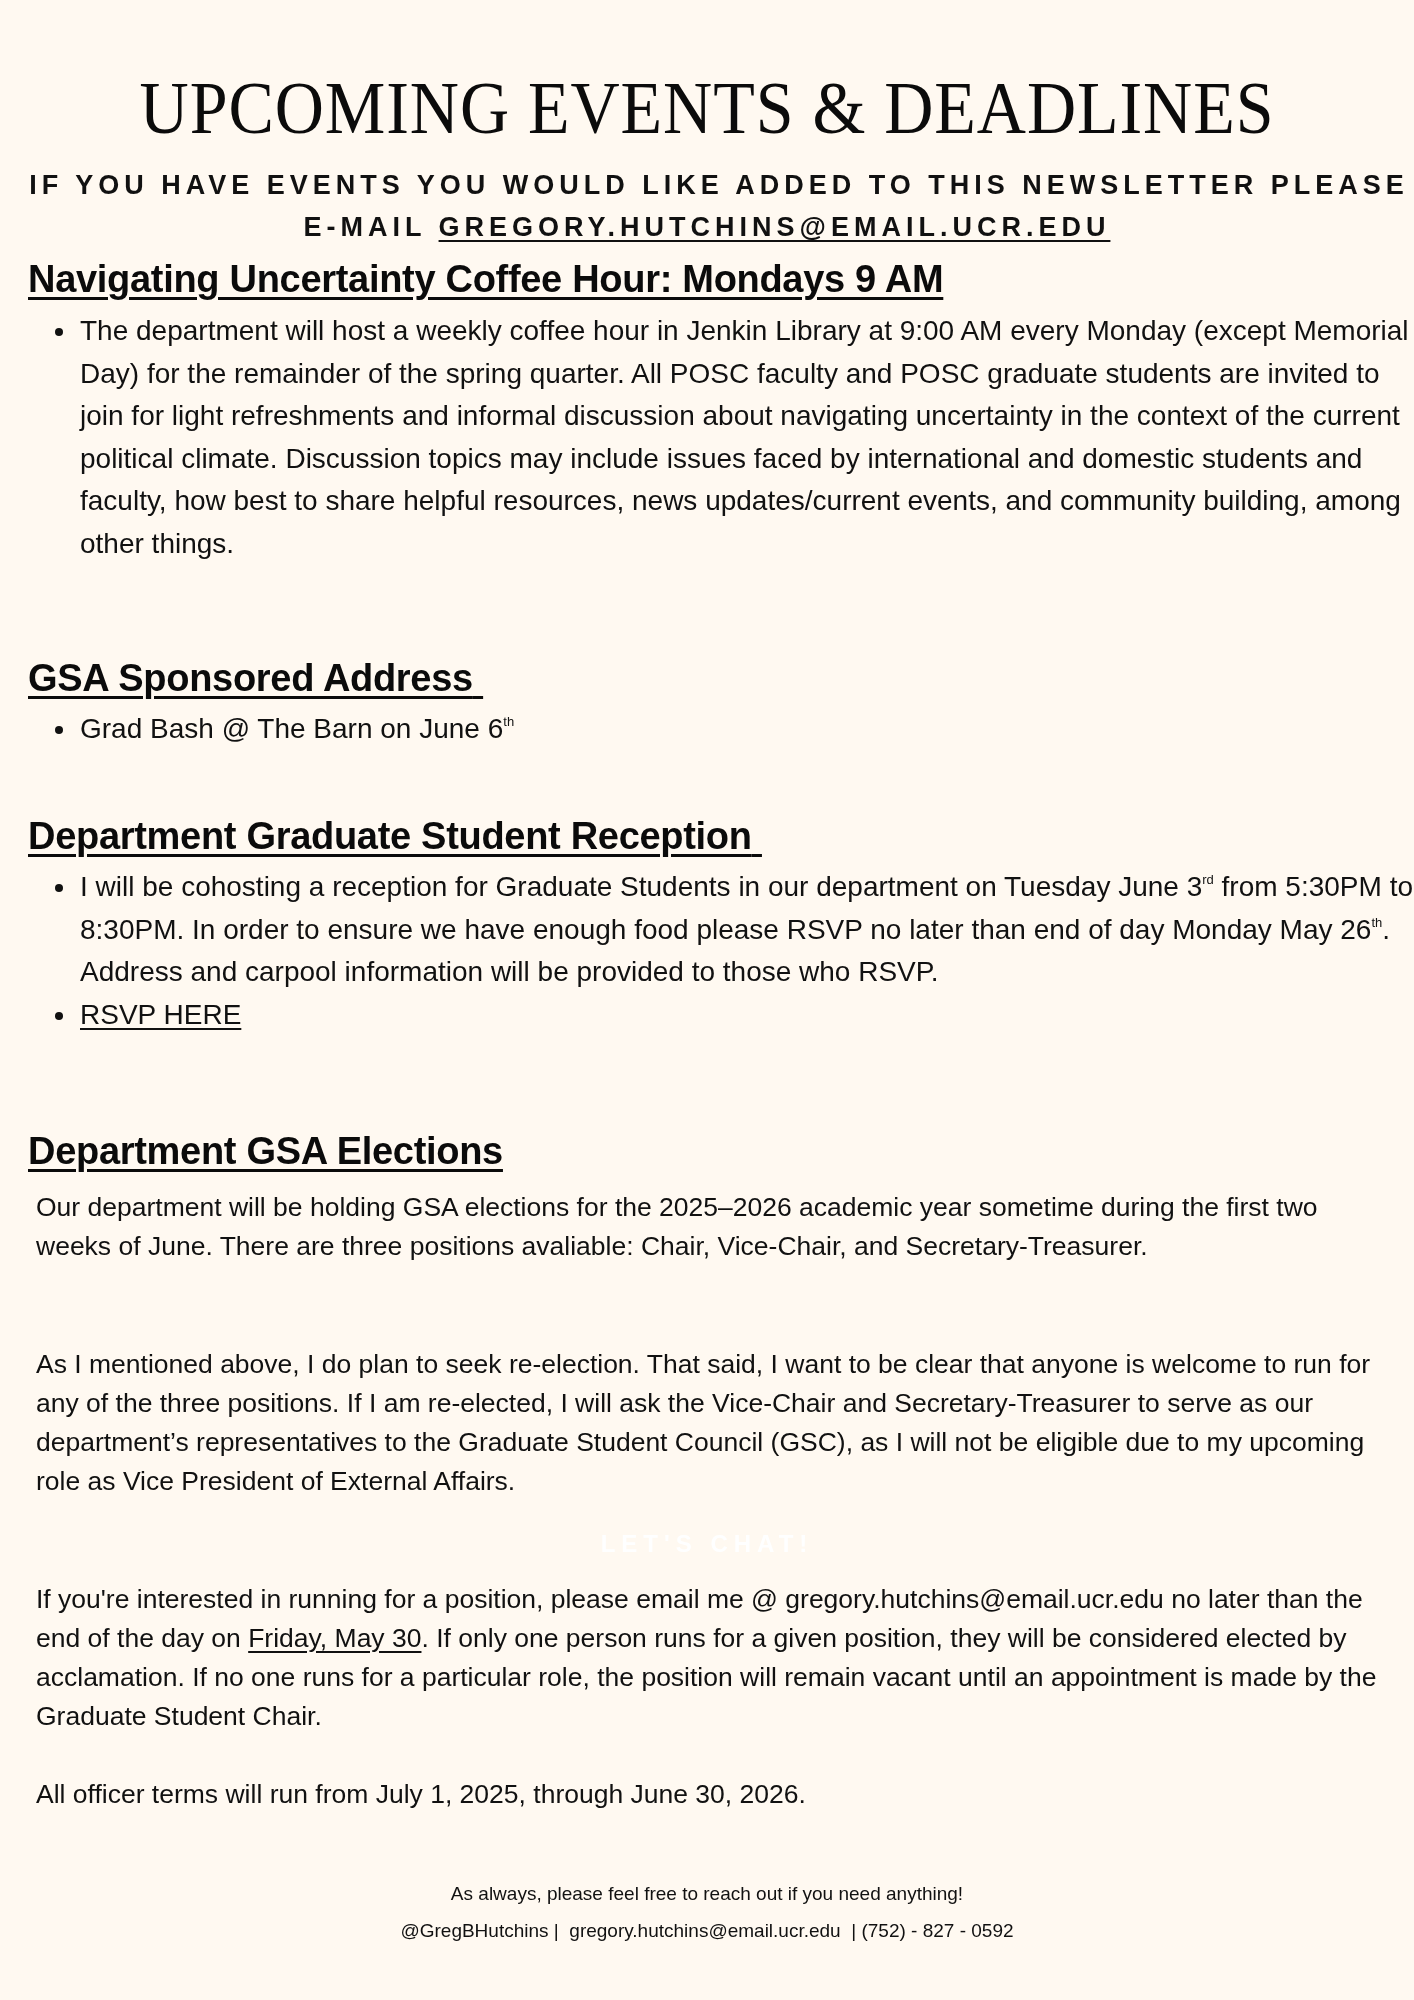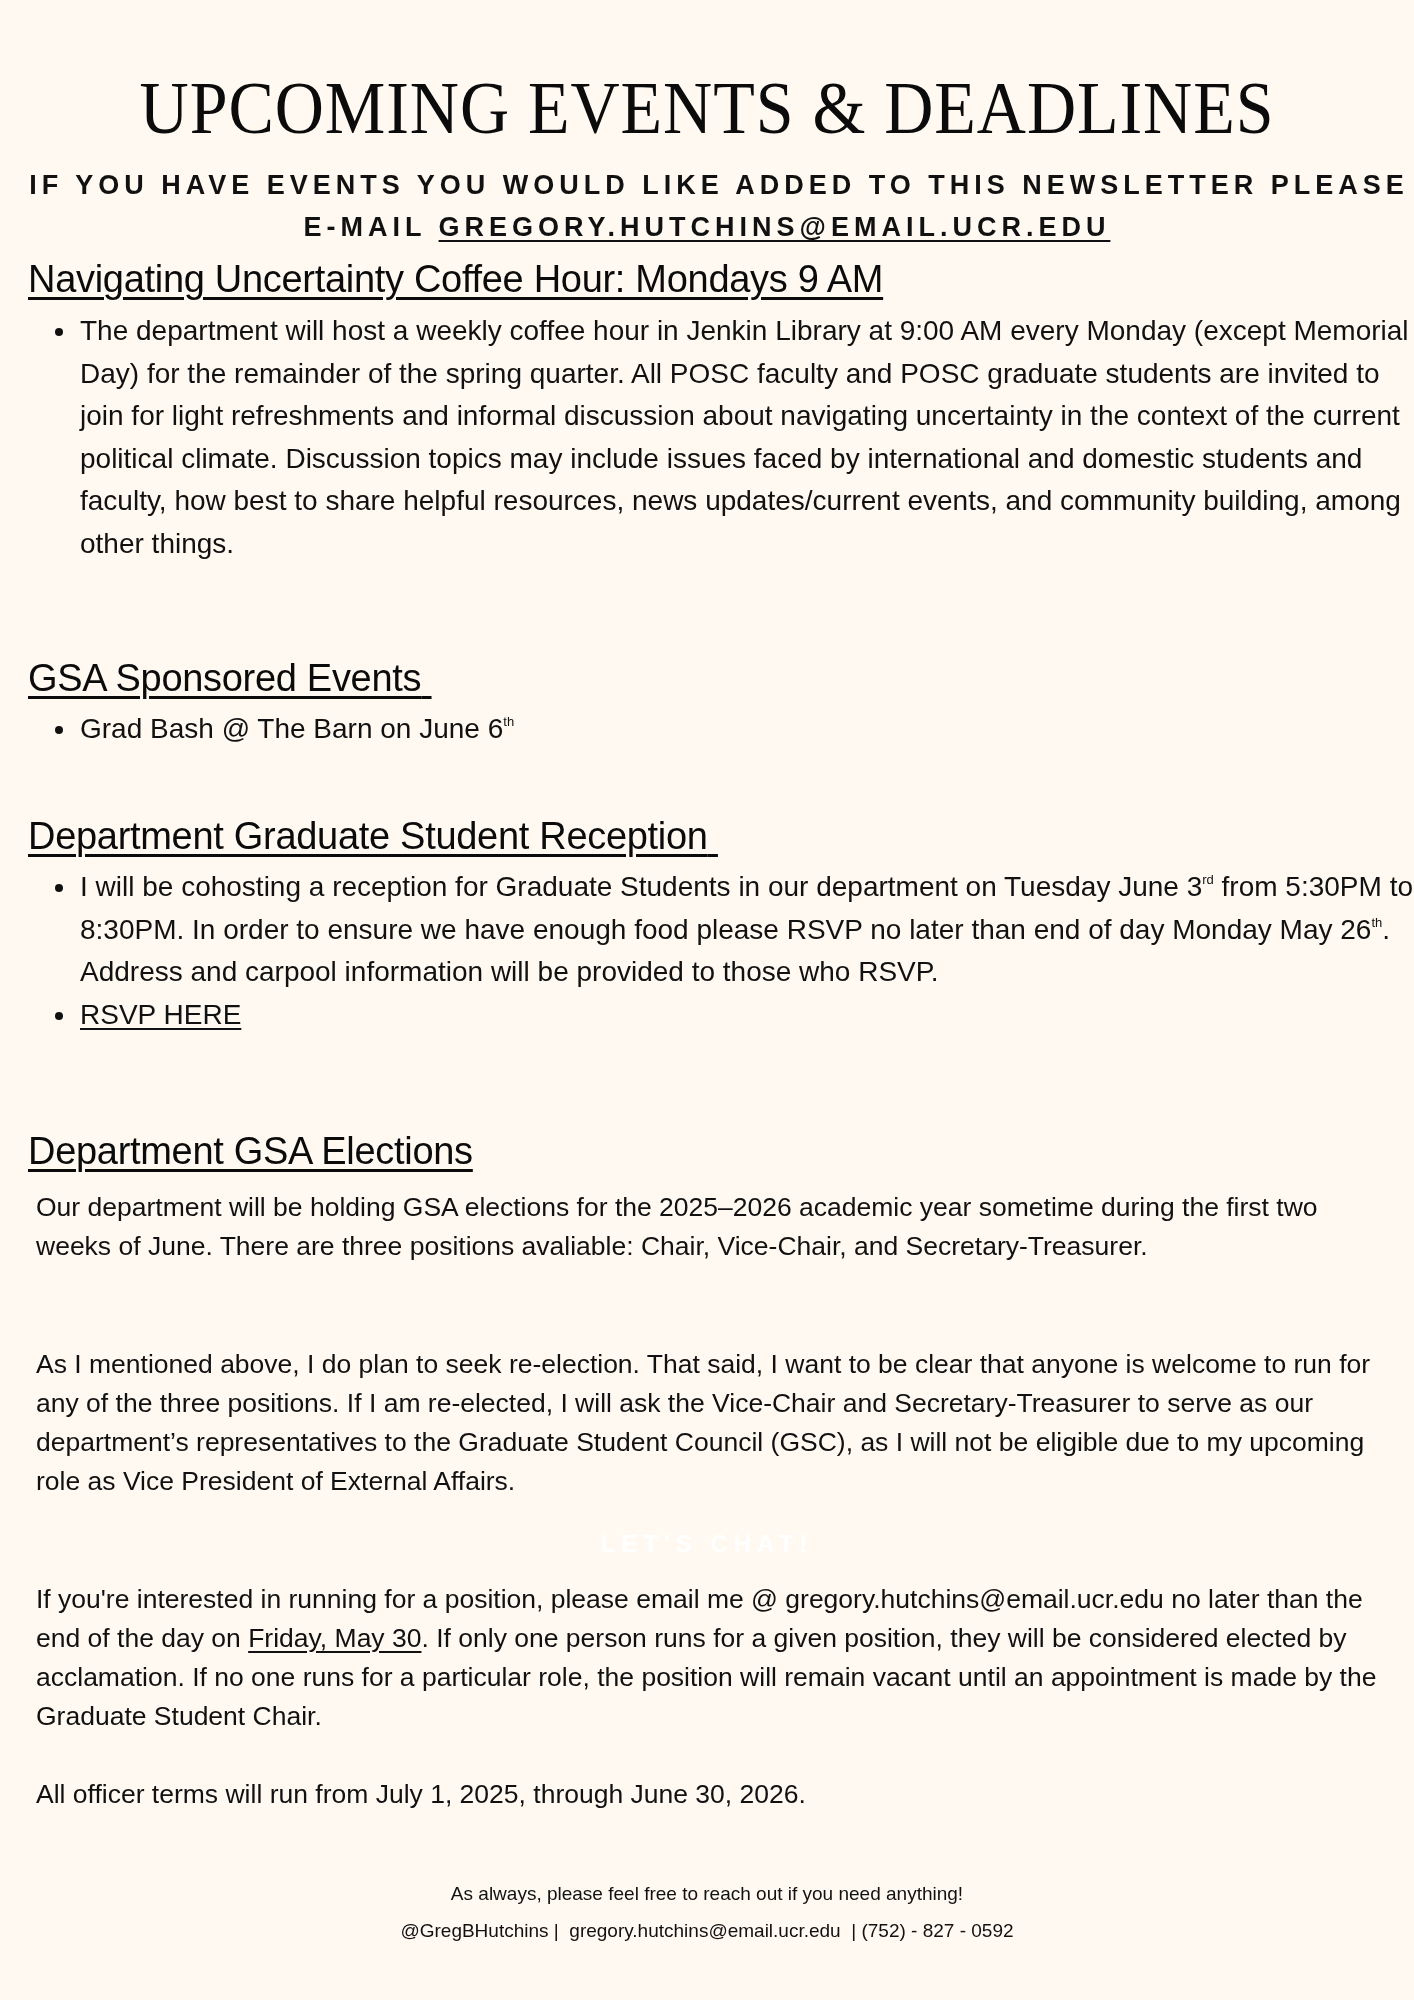--- a/index.html
+++ b/index.html
@@ -43,21 +43,21 @@
     color: #111;
   }
   .subtitle.l1 { top: 164px; padding-left: 24px; box-sizing: border-box; }
   .subtitle.l2 { top: 206px; }
   .subtitle .email { text-decoration: underline; text-underline-offset: 4px; }
 
   .h {
     position: absolute;
     left: 28px;
     font-family: "Liberation Sans", sans-serif;
-    font-weight: normal;
+    font-weight: bold;
     font-size: 38px;
     line-height: 48px;
     text-decoration: underline;
     text-decoration-thickness: 3px;
     text-underline-offset: 5px;
     color: #0b0b0b;
     letter-spacing: -0.3px;
   }
   .body-text {
     font-family: "Liberation Sans", sans-serif;
@@ -115,21 +115,21 @@
 <div class="subtitle l1">IF YOU HAVE EVENTS YOU WOULD LIKE ADDED TO THIS NEWSLETTER PLEASE</div>
 <div class="subtitle l2">
   <span>E-MAIL </span><span class="email">GREGORY.HUTCHINS@EMAIL.UCR.EDU</span>
 </div>
 
 <div class="h" style="top:255px;">Navigating Uncertainty Coffee Hour: Mondays 9 AM</div>
 <ul class="bullets body-text" style="top:310px; width:1340px;">
   <li>The department will host a weekly coffee hour in Jenkin Library at 9:00 AM every Monday (except Memorial Day) for the remainder of the spring quarter. All POSC faculty and POSC graduate students are invited to join for light refreshments and informal discussion about navigating uncertainty in the context of the current political climate. Discussion topics may include issues faced by international and domestic students and faculty, how best to share helpful resources, news updates/current events, and community building, among other things.</li>
 </ul>
 
-<div class="h" style="top:654px;"><span>GSA Sponsored Events</span>&nbsp;</div>
+<div class="h" style="top:654px;"><span>GSA Sponsored Address</span>&nbsp;</div>
 <ul class="bullets body-text" style="top:708px;">
   <li><span>Grad Bash @ The Barn on June 6</span><sup>th</sup></li>
 </ul>
 
 <div class="h" style="top:812px;"><span>Department Graduate Student Reception</span>&nbsp;</div>
 <ul class="bullets body-text" style="top:866px;">
   <li><span>I will be cohosting a reception for Graduate Students in our department on Tuesday June 3</span><sup>rd</sup><span> from 5:30PM to 8:30PM. In order to ensure we have enough food please RSVP no later than end of day Monday May 26</span><sup>th</sup><span>. Address and carpool information will be provided to those who RSVP.</span></li>
   <li><span class="link">RSVP HERE</span></li>
 </ul>
 

